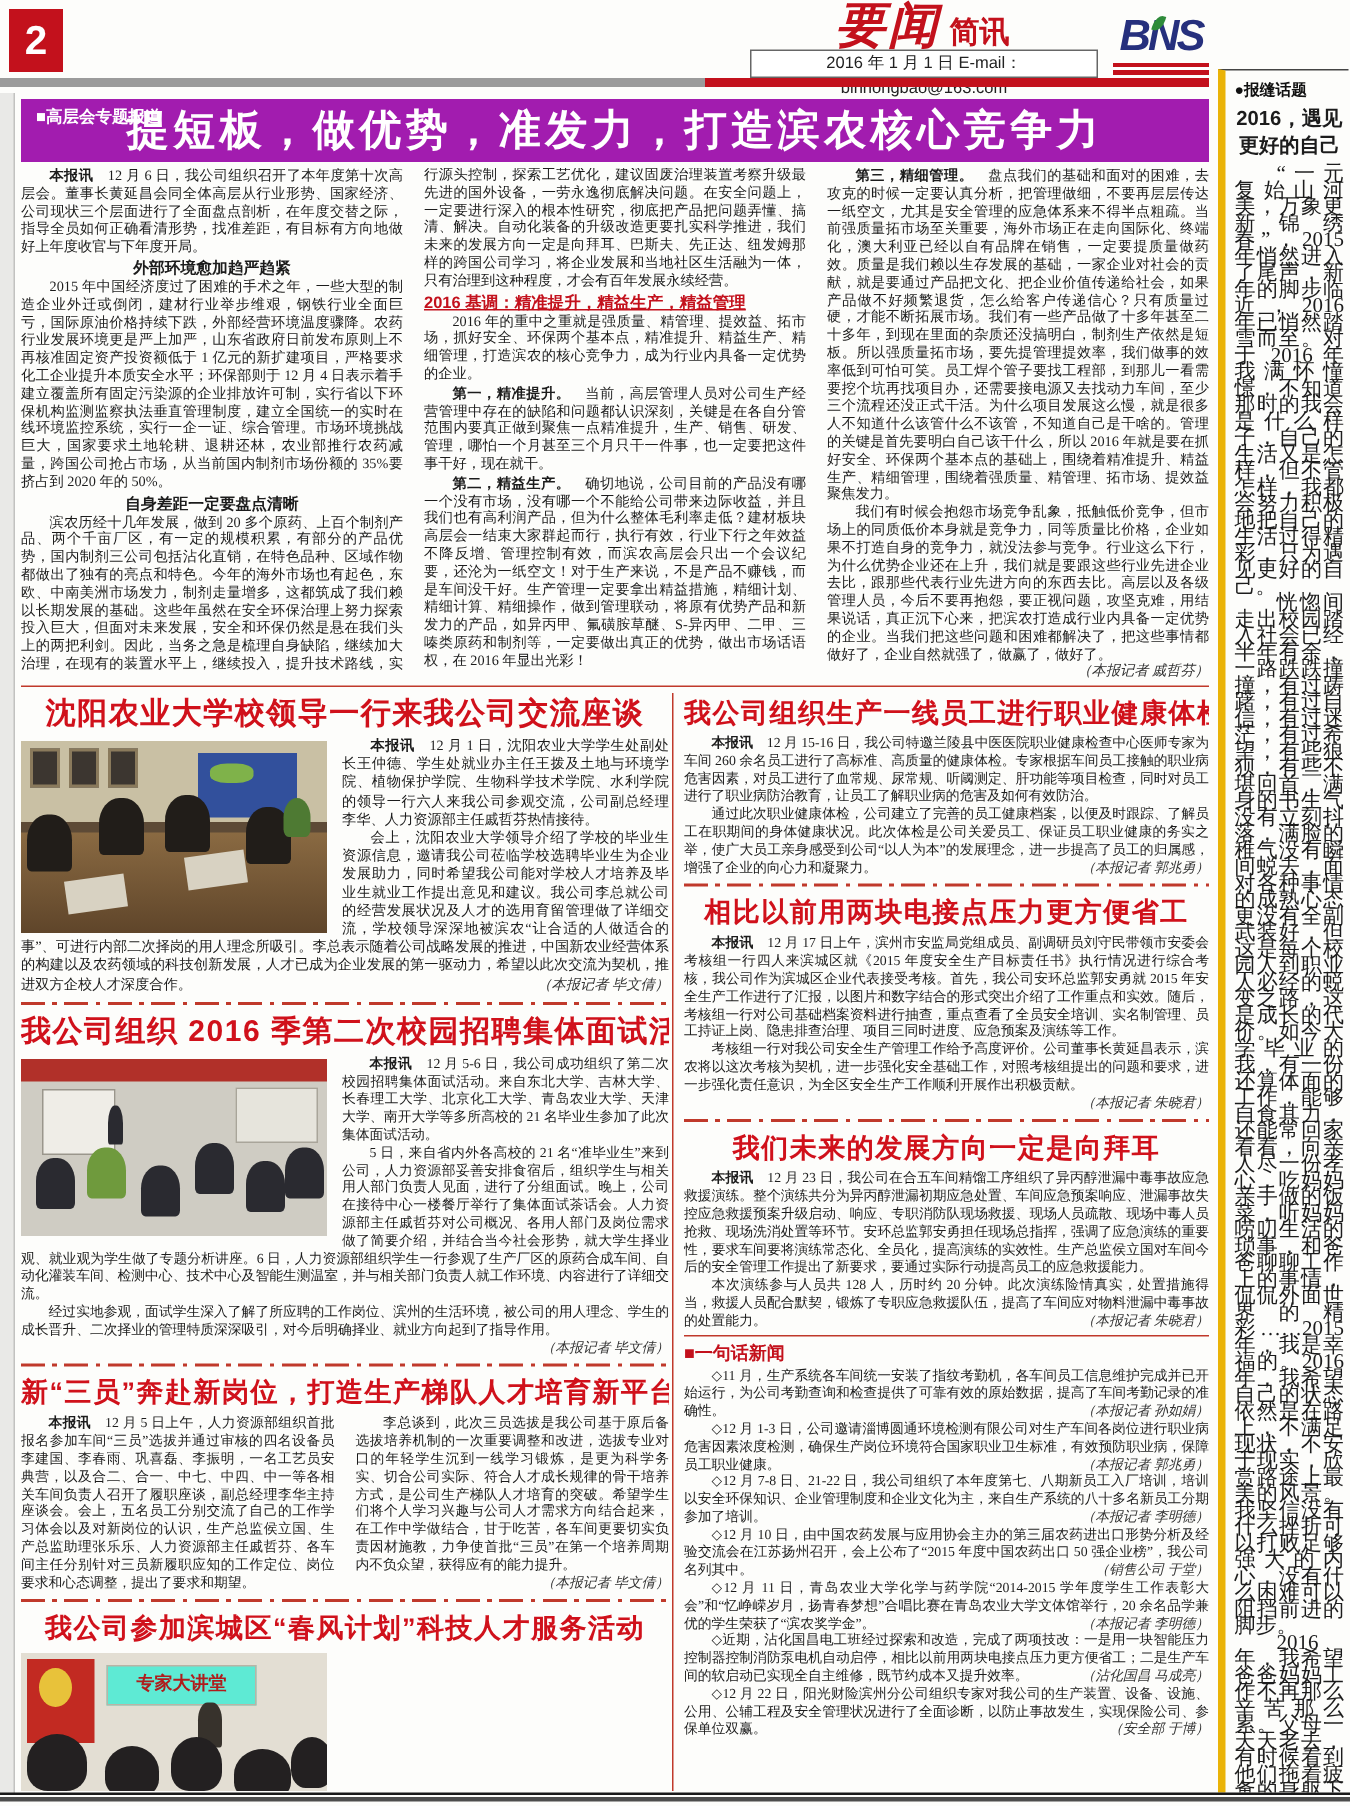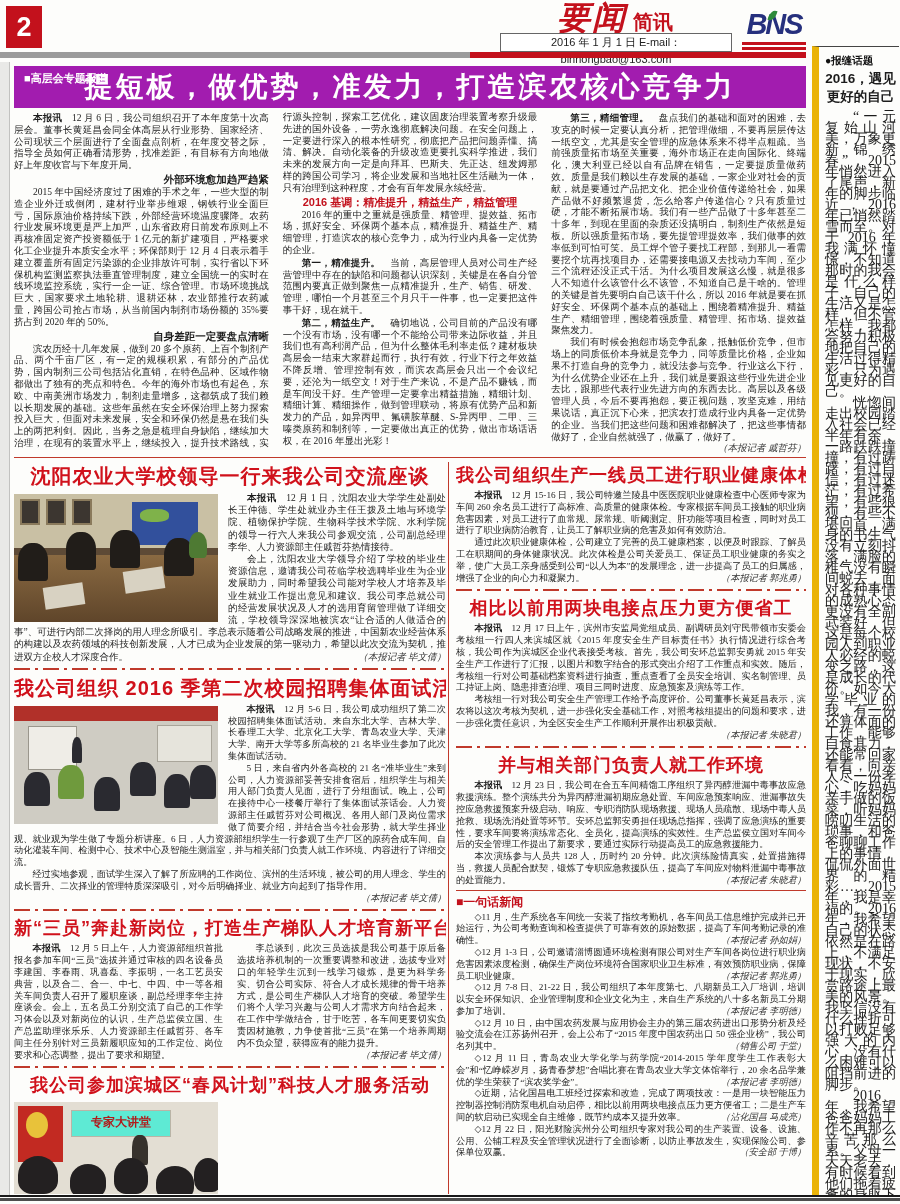--- a/index.html
+++ b/index.html
@@ -27,22 +27,22 @@
   
   .banner{position:absolute;left:14px;top:66px;width:792px;height:42px;background:#a21caf;color:#fff;}
   .banner .kicker{position:absolute;left:10px;top:5px;font:700 11px/14px "Liberation Sans",sans-serif;}
   .banner .headline{text-align:center;font:900 28px/42px "Liberation Sans",sans-serif;letter-spacing:3px;}
 
   
   .main-cols{position:absolute;left:14px;top:112px;width:792px;height:345px;overflow:hidden;
              column-count:3;column-gap:14px;font-size:9.5px;line-height:11.8px;text-align:justify;}
   .para{text-indent:2em;text-align:justify;margin:0;}
   .para b{font-family:"Liberation Sans",sans-serif;}
-  .b-subhead{font:700 10.5px/15px "Liberation Sans",sans-serif;text-align:right;text-indent:0;}
-  .b-subhead_red{font:700 11px/15px "Liberation Sans",sans-serif;text-align:center;text-indent:0;color:#c3111c;}
+  .b-subhead{font:700 10.5px/15px "Liberation Sans",sans-serif;text-align:center;text-indent:0;}
+  .b-subhead_red{font:700 11px/15px "Liberation Sans",sans-serif;text-align:left;text-indent:0;color:#c3111c;text-decoration:underline;}
   .b-byline{text-indent:0;text-align:right;color:#333;font-style:italic;}
   .attr{float:right;color:#333;font-style:italic;padding-left:6px;}
 
   .hline-red{position:absolute;left:14px;top:457px;width:792px;height:1px;background:#c0392b;}
   .vline-red{position:absolute;left:448px;top:462px;width:1px;height:732px;background:#c0392b;}
   .bottom-rule{position:absolute;left:0;top:1195px;width:900px;height:6px;
      background:linear-gradient(#191919 0 2px,#fdfdfb 2px 3px,#4d4d4d 3px 6px);}
 
   
   .col-left{position:absolute;left:14px;top:461px;width:432px;height:733px;overflow:hidden;}
@@ -79,21 +79,21 @@
   .p2-green{background:#6f9a3d;}
   .photo3{height:96px;background:#e3ded3;}
   .p3-redsign{left:2%;top:4%;width:22%;height:58%;background:#c22a22;}
   .p3-fish{left:6%;top:10%;width:22px;height:26px;background:#e8c23a;border-radius:50%;}
   .p3-banner{left:28%;top:8%;width:48%;height:26%;background:#5eead4;border:1px solid #b9b4a6;
              font:700 12px/22px "Liberation Sans",sans-serif;color:#b01c1c;text-align:center;position:absolute;}
   .p3-speaker{left:58%;top:34%;width:16px;height:30px;background:#37322c;border-radius:40% 40% 10% 10%;}
   .p3-hat{background:#232021;border-radius:50% 50% 35% 35%;}
 
   
-  .sidebar{position:absolute;left:812px;top:46px;width:87px;height:1149px;border-left:7px solid #eab308;
+  .sidebar{position:absolute;left:812px;top:46px;width:87px;height:1149px;border-left:5px solid #eab308;
            border-top:1px solid #444;padding:6px 3px 0 6px;box-sizing:border-box;overflow:hidden;background:#fdfdfb;}
   .sb-kicker{font:700 10.5px/14px "Liberation Sans",sans-serif;color:#111;}
   .sb-title{font:700 13.5px/18px "Liberation Sans",sans-serif;text-align:center;margin:3px 0 5px 0;}
   .sb-body{font-size:14px;line-height:11px;text-align:justify;}
   .clearfix::after{content:"";display:block;clear:both;}
 </style>
 </head>
 <body>
 
 <div class="page">
@@ -234,21 +234,21 @@
       <h2 class="hl hl-sm">相比以前用两块电接点压力更方便省工</h2>
       <div class="art-body art-body-sm">
           <div class="para"><b>本报讯　</b>12 月 17 日上午，滨州市安监局党组成员、副调研员刘守民带领市安委会考核组一行四人来滨城区就《2015 年度安全生产目标责任书》执行情况进行综合考核，我公司作为滨城区企业代表接受考核。首先，我公司安环总监郭安勇就 2015 年安全生产工作进行了汇报，以图片和数字结合的形式突出介绍了工作重点和实效。随后，考核组一行对公司基础档案资料进行抽查，重点查看了全员安全培训、实名制管理、员工持证上岗、隐患排查治理、项目三同时进度、应急预案及演练等工作。</div>
           <div class="para">考核组一行对我公司安全生产管理工作给予高度评价。公司董事长黄延昌表示，滨农将以这次考核为契机，进一步强化安全基础工作，对照考核组提出的问题和要求，进一步强化责任意识，为全区安全生产工作顺利开展作出积极贡献。<span class="attr">（本报记者 朱晓君）</span></div>
         </div>
     </section>
 
     <div class="sep"></div>
 
     <section>
-      <h2 class="hl hl-sm">并与相关部门负责人就工作环境</h2>
+      <h2 class="hl hl-sm">我们未来的发展方向一定是向拜耳</h2>
       <div class="art-body art-body-sm">
           <div class="para"><b>本报讯　</b>12 月 23 日，我公司在合五车间精馏工序组织了异丙醇泄漏中毒事故应急救援演练。整个演练共分为异丙醇泄漏初期应急处置、车间应急预案响应、泄漏事故失控应急救援预案升级启动、响应、专职消防队现场救援、现场人员疏散、现场中毒人员抢救、现场洗消处置等环节。安环总监郭安勇担任现场总指挥，强调了应急演练的重要性，要求车间要将演练常态化、全员化，提高演练的实效性。生产总监侯立国对车间今后的安全管理工作提出了新要求，要通过实际行动提高员工的应急救援能力。</div>
           <div class="para">本次演练参与人员共 128 人，历时约 20 分钟。此次演练险情真实，处置措施得当，救援人员配合默契，锻炼了专职应急救援队伍，提高了车间应对物料泄漏中毒事故的处置能力。<span class="attr">（本报记者 朱晓君）</span></div>
         </div>
     </section>
 
     <div class="thin-red"></div>
     <div class="kicker-red">■一句话新闻</div>
     <div class="art-body art-body-sm">
         <div class="para">◇11 月，生产系统各车间统一安装了指纹考勤机，各车间员工信息维护完成并已开始运行，为公司考勤查询和检查提供了可靠有效的原始数据，提高了车间考勤记录的准确性。<span class="attr">（本报记者 孙如娟）</span></div>

